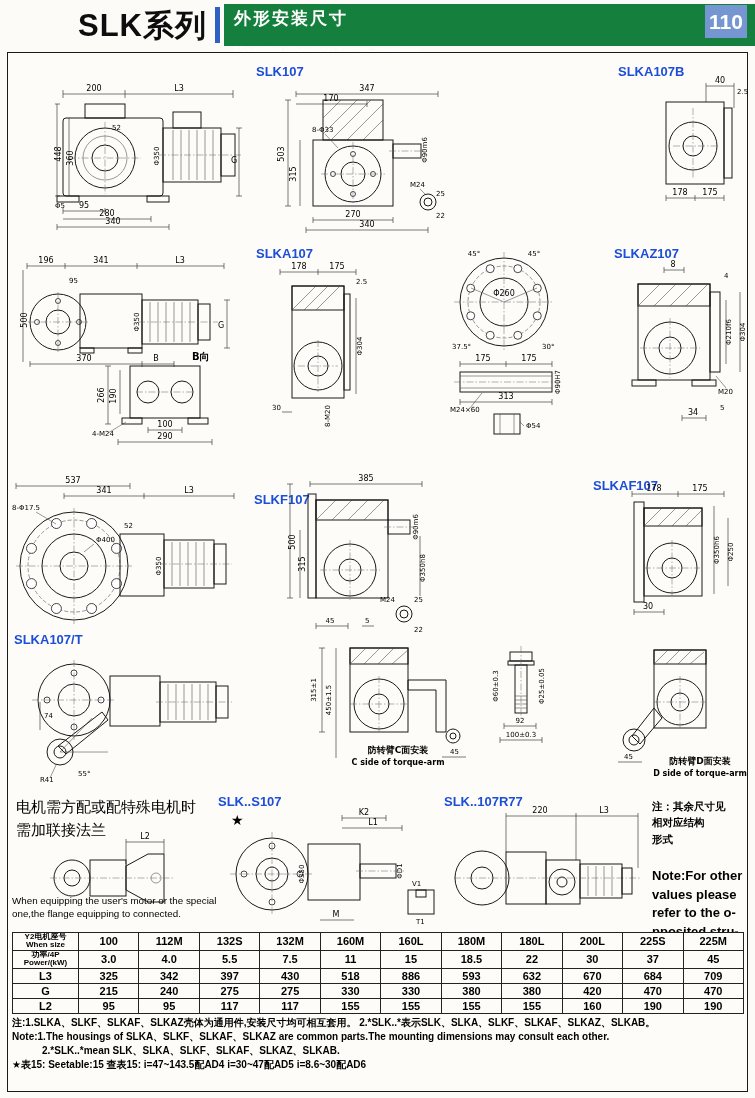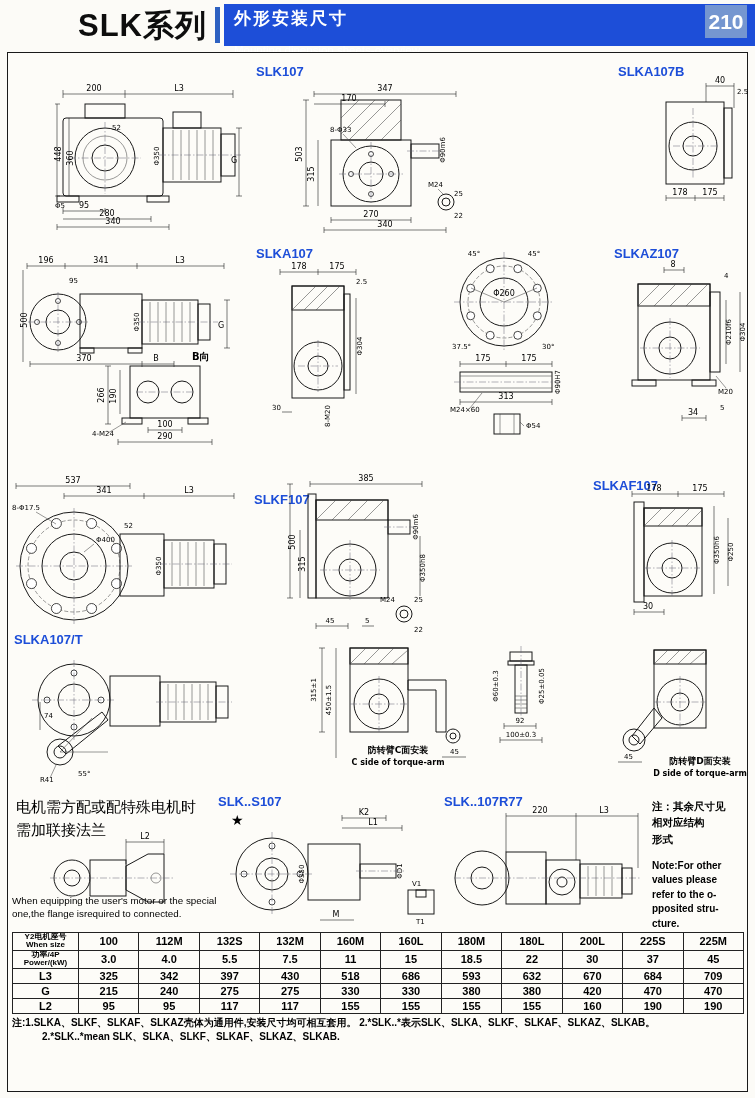--- a/index.html
+++ b/index.html
@@ -2,21 +2,21 @@
 <html><head>
 <meta charset="utf-8">
 <style>
   *{margin:0;padding:0;box-sizing:border-box}
   html,body{background:#d8d8d8}
   body{font-family:"Liberation Sans","DejaVu Sans",sans-serif}
   .page{position:relative;width:755px;height:1098px;background:#fcfbf7;margin:0 auto;overflow:hidden}
   
   .hdr-title{position:absolute;left:78px;top:5px;font-size:31px;font-weight:bold;color:#0d0d0d;letter-spacing:1px}
   .hdr-divider{position:absolute;left:215px;top:7px;width:5px;height:36px;background:#2e61c1}
-  .hdr-strip{position:absolute;left:224px;top:4px;right:0;height:42px;background:#1d4ed8;color:#fff}
+  .hdr-strip{position:absolute;left:224px;top:4px;right:0;height:42px;background:#15803d;color:#fff}
   .strip-cn{position:absolute;left:10px;top:3px;font-size:17px;font-weight:bold;letter-spacing:2px}
   .strip-en{position:absolute;left:10px;top:40px;font-size:11.5px}
   .page-badge{position:absolute;right:8px;top:5px;width:42px;height:33px;background:#7596d0;color:#fff;font-size:21px;font-weight:bold;text-align:center;line-height:33px}
   
   .frame{position:absolute;left:7px;top:52px;width:741px;height:1040px;border:1.5px solid #1a1a1a;background:#fdfcf8}
   .dtitle{position:absolute;font-size:13px;font-weight:bold;color:#1d4ed8;white-space:nowrap}
   .drw{position:absolute}
   .drw svg{display:block;overflow:visible}
   .s{stroke:#1a1a1a;stroke-width:1;fill:none}
   .t{stroke:#444;stroke-width:.55;fill:none}
@@ -25,21 +25,21 @@
   .hole{stroke:#1a1a1a;stroke-width:.8;fill:#fff}
   .drw text{font-family:"DejaVu Sans",sans-serif;font-size:8px;fill:#000}
   .drw text.sm{font-size:7px}
   .drw text.cap{font-size:9px;font-weight:bold}
   .drw text.cape{font-size:8px;font-weight:bold}
   .drw text.bv{font-size:10px;font-weight:bold}
   .note-cn{position:absolute;font-weight:normal;font-size:15px;color:#000;line-height:1.5;white-space:nowrap}
   .note-en{position:absolute;font-weight:normal;font-size:9.8px;color:#000;line-height:1.35;white-space:nowrap}
   .side-note{position:absolute;left:652px;top:798px;width:98px;font-weight:bold;color:#000}
   .side-note .cn{font-size:10.5px;line-height:1.55}
-  .side-note .en{font-size:10px;line-height:1.45;margin-top:12px}
+  .side-note .en{font-size:13px;line-height:1.45;margin-top:20px}
   .star{position:absolute;font-size:14px;color:#000}
   
   table.dim-table{position:absolute;left:12px;top:932px;width:732px;border-collapse:collapse;table-layout:fixed;background:#fdfcf8}
   .dim-table td{border:1px solid #222;text-align:center;font-size:11px;font-weight:bold;height:15px;padding:0;color:#000;overflow:hidden}
   .dim-table td.lbl2{font-size:8px;line-height:1.05;font-weight:bold}
   
   .footnotes{position:absolute;left:12px;top:1016px;width:736px;font-size:10px;font-weight:bold;color:#000;line-height:1.4}
   .footnotes .fn3{padding-left:30px}
 </style>
 </head>
@@ -47,21 +47,21 @@
 
 <div class="page">
 
   <div>
     <div class="hdr-title">SLK系列</div>
     <div class="hdr-divider"></div>
     <div class="hdr-strip">
       <div class="strip-cn">外形安装尺寸</div>
       <div class="strip-en">Mounting dinension sheets-overview</div>
     </div>
-    <div class="page-badge">210</div>
+    <div class="page-badge">110</div>
   </div>
 
   <div class="frame"></div>
 
   <div class="dtitle" style="left:256px;top:64px">SLK107</div>
   <div class="dtitle" style="left:618px;top:64px">SLKA107B</div>
 
   <div class="drw" style="left:55px;top:80px">
     <svg width="190" height="155" viewBox="0 0 190 155">
       <g>
@@ -98,21 +98,21 @@
         <path class="dm" d="M8,131H50 M8,128V134 M50,128V134"></path>
         <text x="29" y="128" text-anchor="middle">95</text>
         <path class="dm" d="M8,139H96 M96,136V142"></path>
         <text x="52" y="136" text-anchor="middle">280</text>
         <path class="dm" d="M2,147H114 M2,144V150 M114,144V150"></path>
         <text x="58" y="144" text-anchor="middle">340</text>
       </g>
     </svg>
   </div>
 
-  <div class="drw" style="left:286px;top:84px">
+  <div class="drw" style="left:268px;top:84px">
     <svg width="185" height="155" viewBox="0 0 185 155">
       <g>
         <rect class="s" x="55" y="16" width="60" height="40"></rect>
         <path class="t" d="M55,50L89,16 M55,34L73,16 M63,56L103,16 M79,56L115,20 M95,56L115,36"></path>
         <rect class="s" x="45" y="56" width="80" height="66"></rect>
         <circle class="s" cx="85" cy="90" r="28"></circle>
         <circle class="s" cx="85" cy="90" r="12"></circle>
         <circle class="hole" cx="65" cy="90" r="2.5"></circle>
           <circle class="hole" cx="105" cy="90" r="2.5"></circle>
         <circle class="hole" cx="85" cy="70" r="2.5"></circle>
@@ -598,21 +598,21 @@
       </g>
       <g>
         <path class="dm" d="M78,8H116 M78,5V11 M116,5V11 M78,11V30 M116,11V20"></path>
         <text x="97" y="5" text-anchor="middle">L2</text>
       </g>
     </svg>
   </div>
 
   <div class="note-en" style="left:12px;top:894px">
     <div>When equipping the user's motor or the special</div>
-    <div>one,the flange isrequired to connected.</div>
+    <div>one,the flange equipping to connected.</div>
   </div>
 
   <div class="dtitle" style="left:218px;top:794px">SLK..S107</div>
   <div class="star" style="left:231px;top:812px">★</div>
 
   <div class="drw" style="left:224px;top:808px">
     <svg width="218" height="120" viewBox="0 0 218 120">
       <g>
         <circle class="s" cx="48" cy="66" r="36"></circle>
         <circle class="s" cx="48" cy="66" r="16"></circle>
@@ -731,21 +731,21 @@
       <td>37</td>
       <td>45</td>
     </tr>
     <tr>
       <td>L3</td>
       <td>325</td>
       <td>342</td>
       <td>397</td>
       <td>430</td>
       <td>518</td>
-      <td>686</td>
+      <td>886</td>
       <td>593</td>
       <td>632</td>
       <td>670</td>
       <td>684</td>
       <td>709</td>
     </tr>
     <tr>
       <td>G</td>
       <td>215</td>
       <td>240</td>
@@ -771,16 +771,18 @@
       <td>155</td>
       <td>160</td>
       <td>190</td>
       <td>190</td>
     </tr>
   </tbody>
     </table>
 
   <div class="footnotes">
     <div>注:1.SLKA、SLKF、SLKAF、SLKAZ壳体为通用件,安装尺寸均可相互套用。  2.*SLK..*表示SLK、SLKA、SLKF、SLKAF、SLKAZ、SLKAB。</div>
+    <div>Note:1.The housings of SLKA、SLKF、SLKAF、SLKAZ are common parts.The mounting dimensions may consult each other.</div>
     <div class="fn3">2.*SLK..*mean SLK、SLKA、SLKF、SLKAF、SLKAZ、SLKAB.</div>
+    <div>★表15: Seetable:15  查表15: i=47~143.5配AD4  i=30~47配AD5  i=8.6~30配AD6</div>
   </div>
 
 </div>
 
 </body></html>

